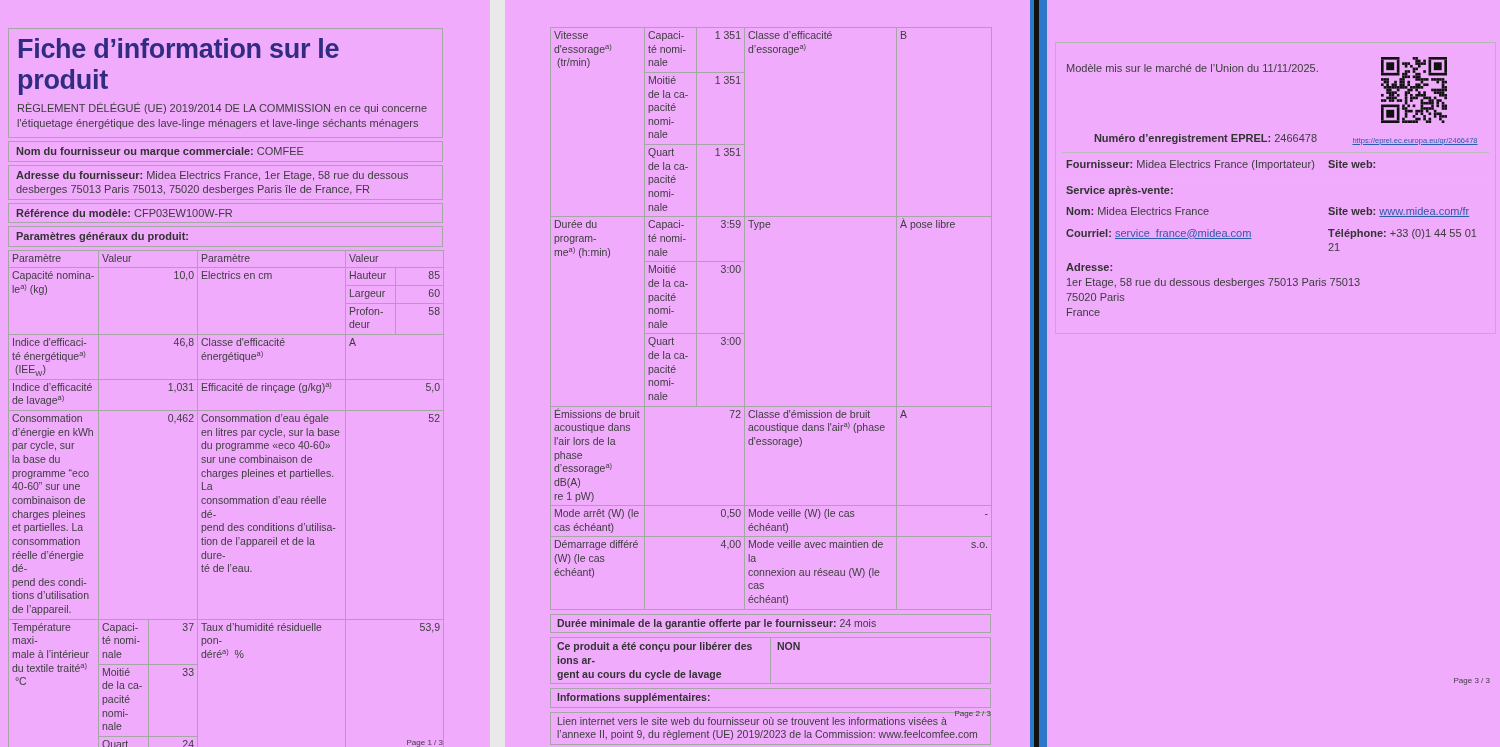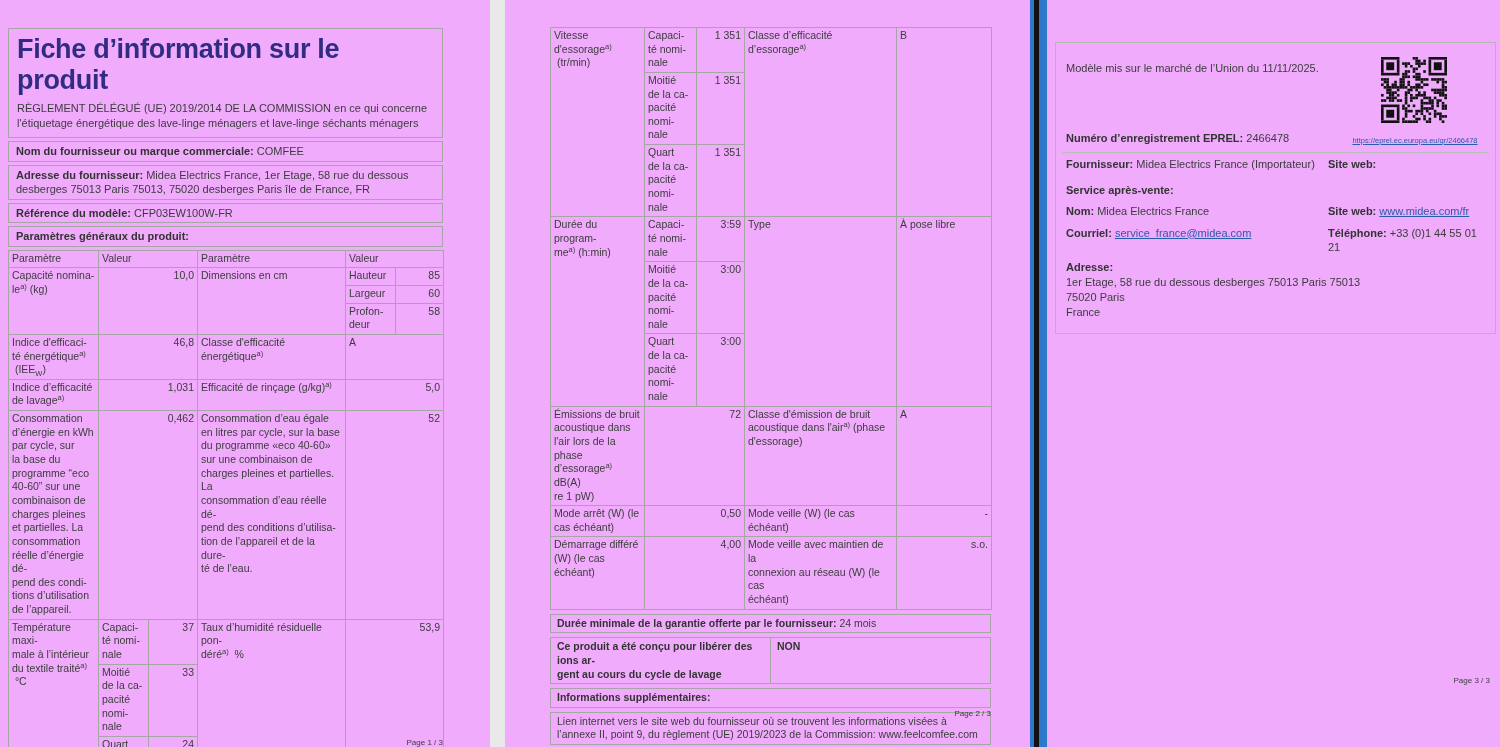--- a/index.html
+++ b/index.html
@@ -42,21 +42,21 @@
   .ions-l{width:220px;border-right:1px solid #a6a6a6;box-sizing:border-box;padding:2px 6px;}
   .ions-r{flex:1;padding:2px 6px;}
 
   
   .p3box{margin:42px 0 0 8px;width:441px;box-sizing:border-box;border:1px solid #b5b5b5;padding:14px 10px 10px;font-size:11px;line-height:1.3;}
   .p3row1{display:flex;justify-content:space-between;}
   .p3r1left{flex:1;display:flex;flex-direction:column;justify-content:space-between;padding-top:4px;}
   .p3r1right{width:140px;display:flex;flex-direction:column;align-items:center;}
   .qr{width:66px;height:66px;margin-right:2px;}
   .qr rect{fill:#111;}
-  .eprelline{margin-top:2px;}
+  .eprelline{margin-top:2px;text-align:center;}
   .smalllink{font-size:7.5px;color:#2a5cab;text-decoration:underline;margin-top:13px;white-space:nowrap;}
   a.blue{color:#2a5cab;text-decoration:underline;}
   .sep-solid{border-top:1px solid #bcbcbc;margin:6px -4px 0;}
   .sep-dash{border-top:1px dashed #cccccc;margin:3px -4px 2px;}
   .tworow{display:flex;padding:4px 0 3px;}
   .t-left{flex:1;}
   .t-right{width:157px;}
   .p3line{padding:3px 0;}
   .addr{line-height:1.35;}
 
@@ -108,21 +108,21 @@
             <tr class="hdr">
           <td>Paramètre</td>
           <td colspan="2">Valeur</td>
           <td>Paramètre</td>
           <td colspan="2">Valeur</td>
         </tr>
         <tr>
           <td rowspan="3" class="pre"><span>Capacité nomina-
 le</span><sup>a)</sup><span> (kg)</span></td>
           <td colspan="2" rowspan="3" class="val">10,0</td>
-          <td rowspan="3">Dimensions en cm</td>
+          <td rowspan="3">Electrics en cm</td>
           <td class="pre">Hauteur</td>
           <td class="val">85</td>
         </tr>
         <tr>
           <td class="pre">Largeur</td>
           <td class="val">60</td>
         </tr>
         <tr>
           <td class="pre">Profon-
 deur</td>

